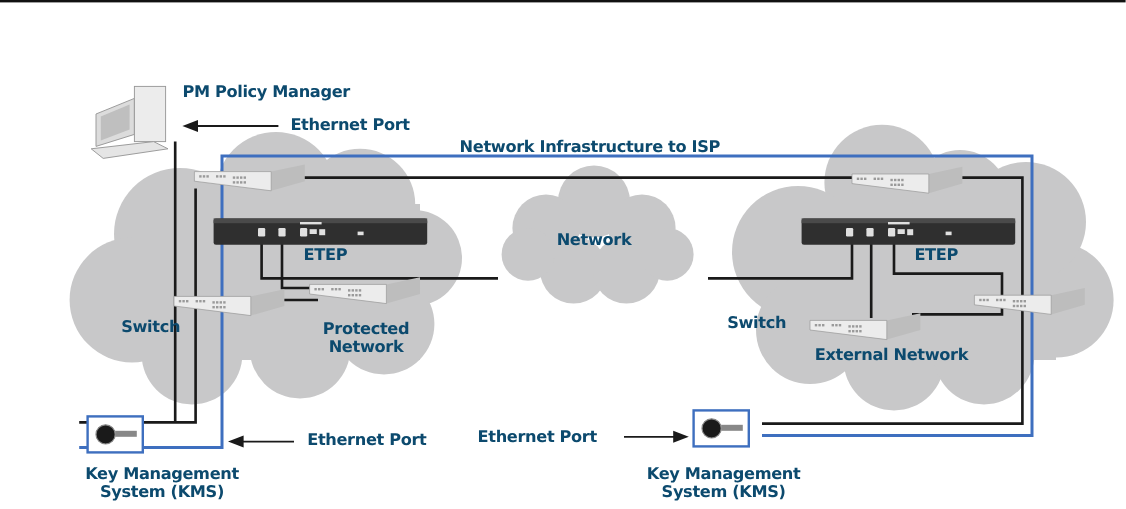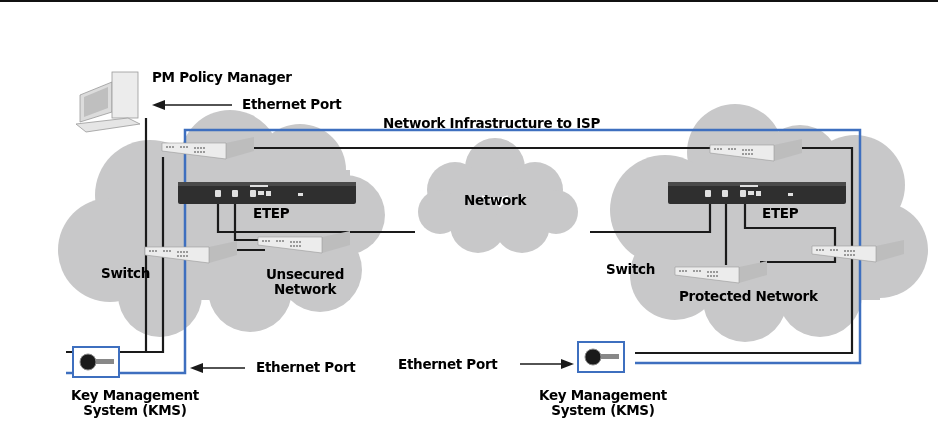--- a/index.html
+++ b/index.html
@@ -1,19 +1,19 @@
 <!DOCTYPE html>
 <html><head>
 <meta charset="utf-8">
 <style>
   html,body{margin:0;padding:0;background:#fff;}
   body{width:938px;height:424px;position:relative;overflow:hidden;font-family:"DejaVu Sans",sans-serif;}
   #topbar{position:absolute;left:0;top:0;width:938px;height:2px;background:#111;}
   svg{position:absolute;left:0;top:0;}
-  .lbl{position:absolute;font-family:"DejaVu Sans",sans-serif;font-weight:bold;color:#000000;font-size:13.5px;line-height:15px;white-space:nowrap;letter-spacing:-0.3px;}
+  .lbl{position:absolute;font-family:"DejaVu Sans",sans-serif;font-weight:bold;color:#0c4a6e;font-size:13.5px;line-height:15px;white-space:nowrap;letter-spacing:-0.3px;}
   .center{text-align:center;}
 </style>
 </head>
 <body>
 
 <div id="topbar"></div>
 
 <svg width="938" height="424" viewBox="0 0 938 424">
   <defs>
     <g id="sw">
@@ -140,26 +140,26 @@
 
 <div class="lbl" style="left:152px;top:70px;">PM Policy Manager</div>
 <div class="lbl" style="left:242px;top:97px;">Ethernet Port</div>
 <div class="lbl" style="left:383px;top:116px;">Network Infrastructure to ISP</div>
 <div class="lbl center" style="left:420px;top:193px;width:150px;">
   <div>Network</div>
 </div>
 <div class="lbl" style="left:253px;top:206px;">ETEP</div>
 <div class="lbl" style="left:101px;top:266px;">Switch</div>
 <div class="lbl center" style="left:255px;top:267px;width:100px;">
-  <div>Unsecured</div>
+  <div>Protected</div>
   <div>Network</div>
 </div>
 <div class="lbl" style="left:762px;top:206px;">ETEP</div>
 <div class="lbl" style="left:606px;top:262px;">Switch</div>
-<div class="lbl" style="left:679px;top:289px;">Protected Network</div>
+<div class="lbl" style="left:679px;top:289px;">External Network</div>
 <div class="lbl" style="left:256px;top:360px;">Ethernet Port</div>
 <div class="lbl" style="left:398px;top:357px;">Ethernet Port</div>
 <div class="lbl center" style="left:60px;top:388px;width:150px;">
   <div>Key Management</div>
   <div>System (KMS)</div>
 </div>
 <div class="lbl center" style="left:528px;top:388px;width:150px;">
   <div>Key Management</div>
   <div>System (KMS)</div>
 </div>

